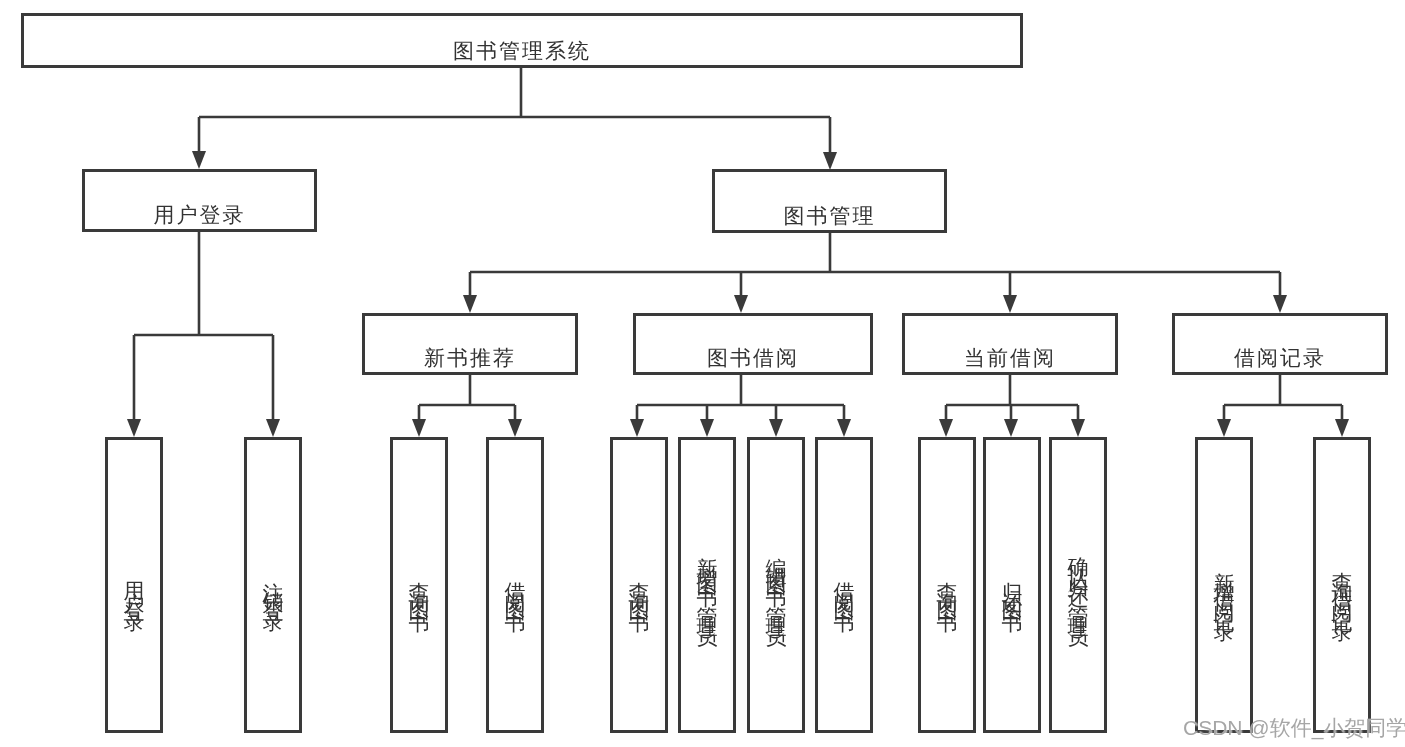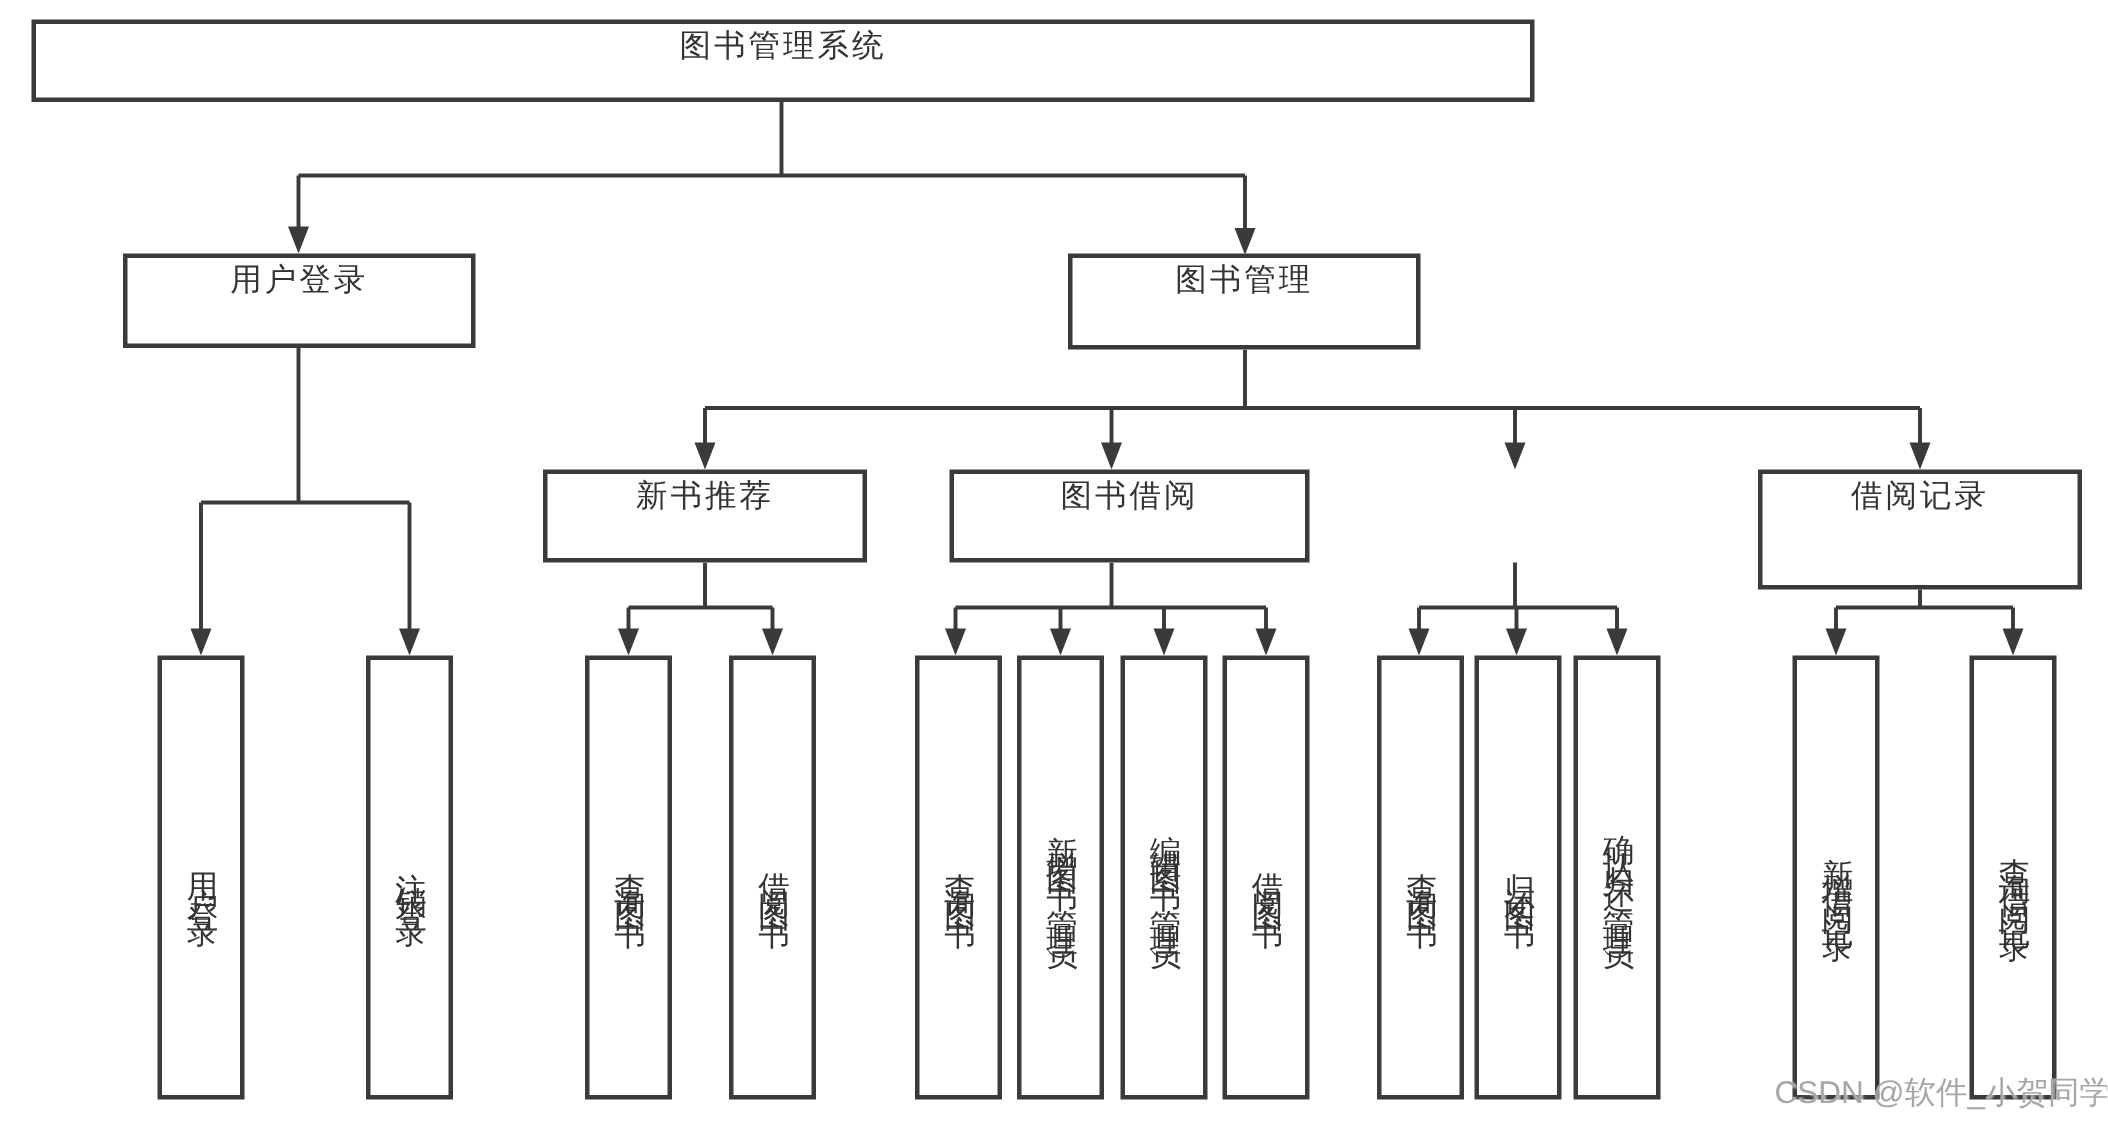--- a/index.html
+++ b/index.html
@@ -19,21 +19,21 @@
   .connectors{
     position:absolute;left:0;top:0;width:1405px;height:747px;
   }
   .connectors .ln{fill:none;stroke:var(--line);stroke-width:2.6;}
   .connectors .tri{fill:var(--line);stroke:none;}
   .hbox{
     position:absolute;
     box-sizing:border-box;
     border:3px solid var(--line);
     background:var(--background);
-    display:flex;align-items:flex-start;justify-content:center;
+    display:flex;align-items:flex-end;justify-content:center;
   }
   .hlabel{
     font-size:21px;color:var(--text);letter-spacing:2px;white-space:nowrap;
   }
   .vbox{
     position:absolute;
     top:437px;width:58px;height:296px;
     box-sizing:border-box;
     border:3px solid var(--line);
     background:var(--background);
@@ -107,21 +107,24 @@
   <div class="hbox" style="left:362px;top:313px;width:216px;height:62px">
     <span class="hlabel">新书推荐</span>
   </div>
 
   <div class="hbox" style="left:712px;top:169px;width:235px;height:64px">
     <span class="hlabel">图书管理</span>
   </div>
   <div class="hbox" style="left:633px;top:313px;width:240px;height:62px">
     <span class="hlabel">图书借阅</span>
   </div>
-  <div class="hbox" style="left:1172px;top:313px;width:216px;height:80px">
+  <div class="hbox" style="left:902px;top:313px;width:216px;height:62px">
+    <span class="hlabel">当前借阅</span>
+  </div>
+  <div class="hbox" style="left:1172px;top:313px;width:216px;height:62px">
     <span class="hlabel">借阅记录</span>
   </div>
 
   <div class="vbox" style="left:105px">
     <span class="vlabel">用户登录</span>
   </div>
   <div class="vbox" style="left:244px">
     <span class="vlabel">注销登录</span>
   </div>
 

